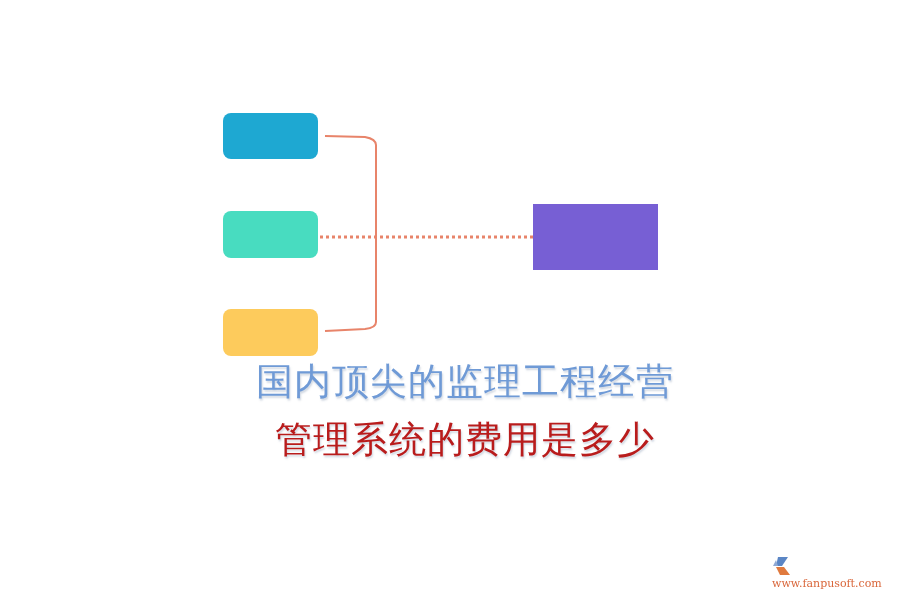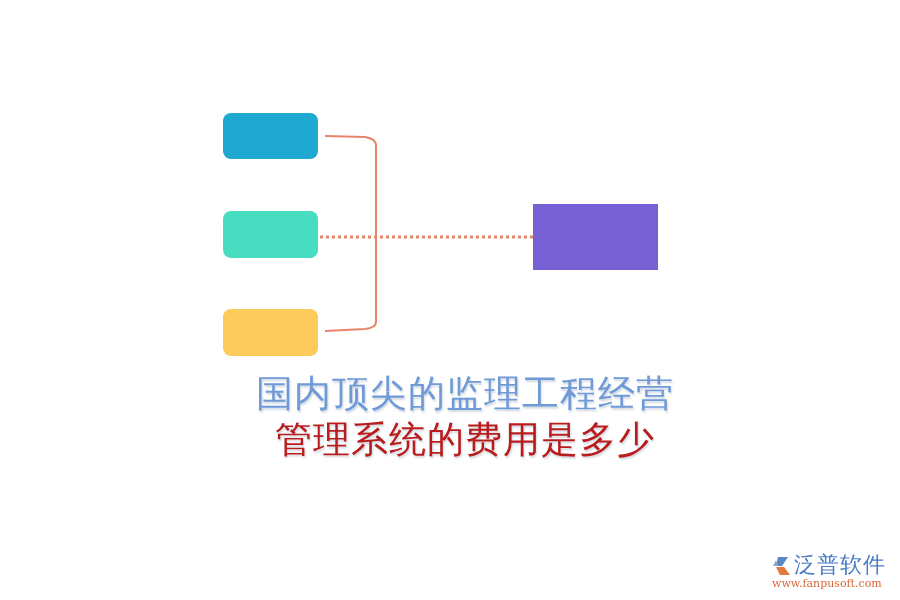--- a/index.html
+++ b/index.html
@@ -5,21 +5,21 @@
   html, body { margin:0; padding:0; }
   body { width:900px; height:600px; background:#ffffff; position:relative; overflow:hidden; font-family:"DejaVu Sans", sans-serif; }
   .box { position:absolute; border-radius:8px; }
   #box1 { left:223px; top:113px; width:95px; height:46px; }
   #box2 { left:223px; top:211px; width:95px; height:47px; }
   #box3 { left:223px; top:309px; width:95px; height:47px; }
   #target { position:absolute; left:533px; top:204px; width:125px; height:66px; }
   svg.connectors { position:absolute; left:0; top:0; }
   .title { position:absolute; left:200px; width:530px; text-align:center; font-size:37px; line-height:44px; letter-spacing:1px;
            text-shadow: 1px 2px 2px rgba(120,140,170,0.35); }
-  #title1 { top:372px;text-align:center; }
+  #title1 { top:360px;text-align:center; }
   #title2 { top:418px; }
   .logo { position:absolute; left:770px; top:553px; width:125px; height:40px; }
   .logo-name { position:absolute; left:24px; top:0; font-size:22px; line-height:24px; letter-spacing:1px; }
   .logo-url { position:absolute; left:2px; top:25px; font-family:"DejaVu Serif", serif; font-size:11px; line-height:12px;text-align:right; }
   .logo-icon { position:absolute; left:2px; top:3px; width:22px; height:20px; }
 </style>
 </head>
 <body>
 
 <div class="box" id="box1" style="background: rgb(30, 168, 210);"></div>
@@ -35,15 +35,14 @@
 
 <div class="title" id="title1" style="color: rgb(111, 154, 214);">国内顶尖的监理工程经营</div>
 <div class="title" id="title2" style="color: #b91c1c;">管理系统的费用是多少</div>
 
 <div class="logo">
   <svg class="logo-icon" viewBox="0 0 22 20">
     <polygon points="6,1 16,1 10,10 4,10" fill="#5B86C5"></polygon>
     <polygon points="4,11 12,11 18,19 8,19" fill="#E07A3E"></polygon>
     <polygon points="1,10 4,4 6,10" fill="#8FA9D4"></polygon>
   </svg>
-  <span class="logo-name" style="color: rgb(74, 124, 196);">泛普软件</span>
   <span class="logo-url" style="color: rgb(217, 102, 58);">www.fanpusoft.com</span>
 </div>
 
 </body></html>

